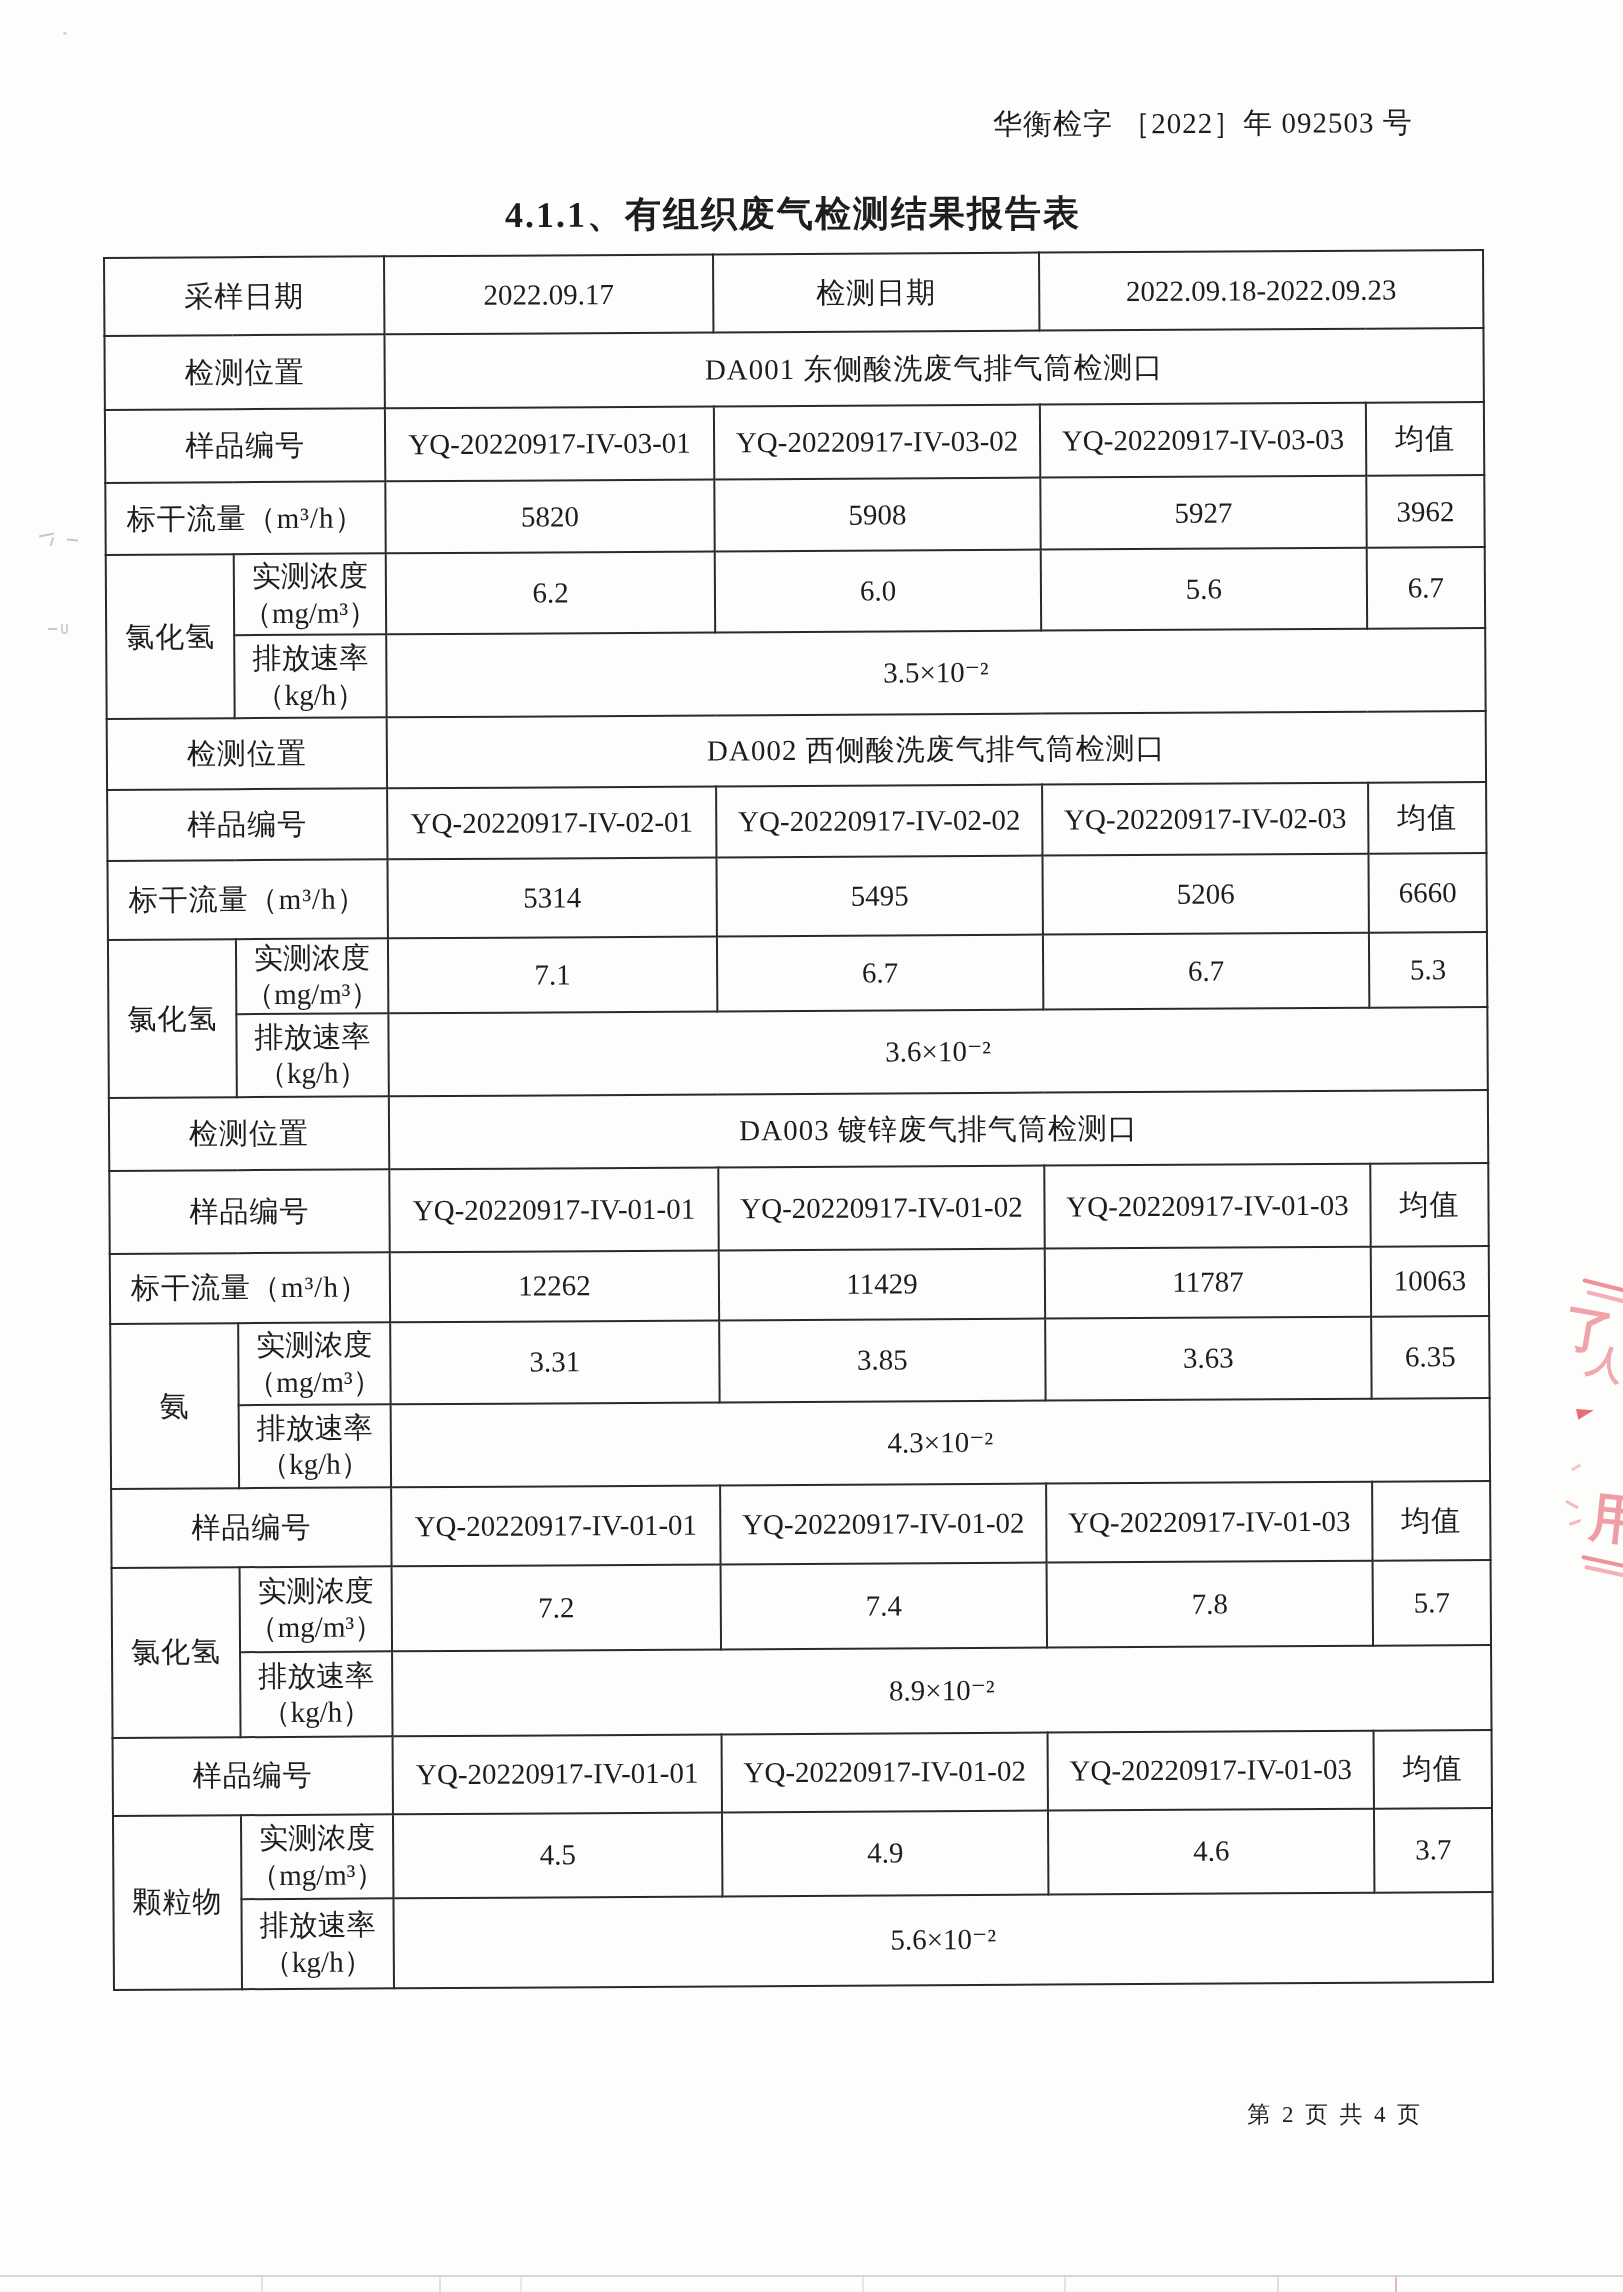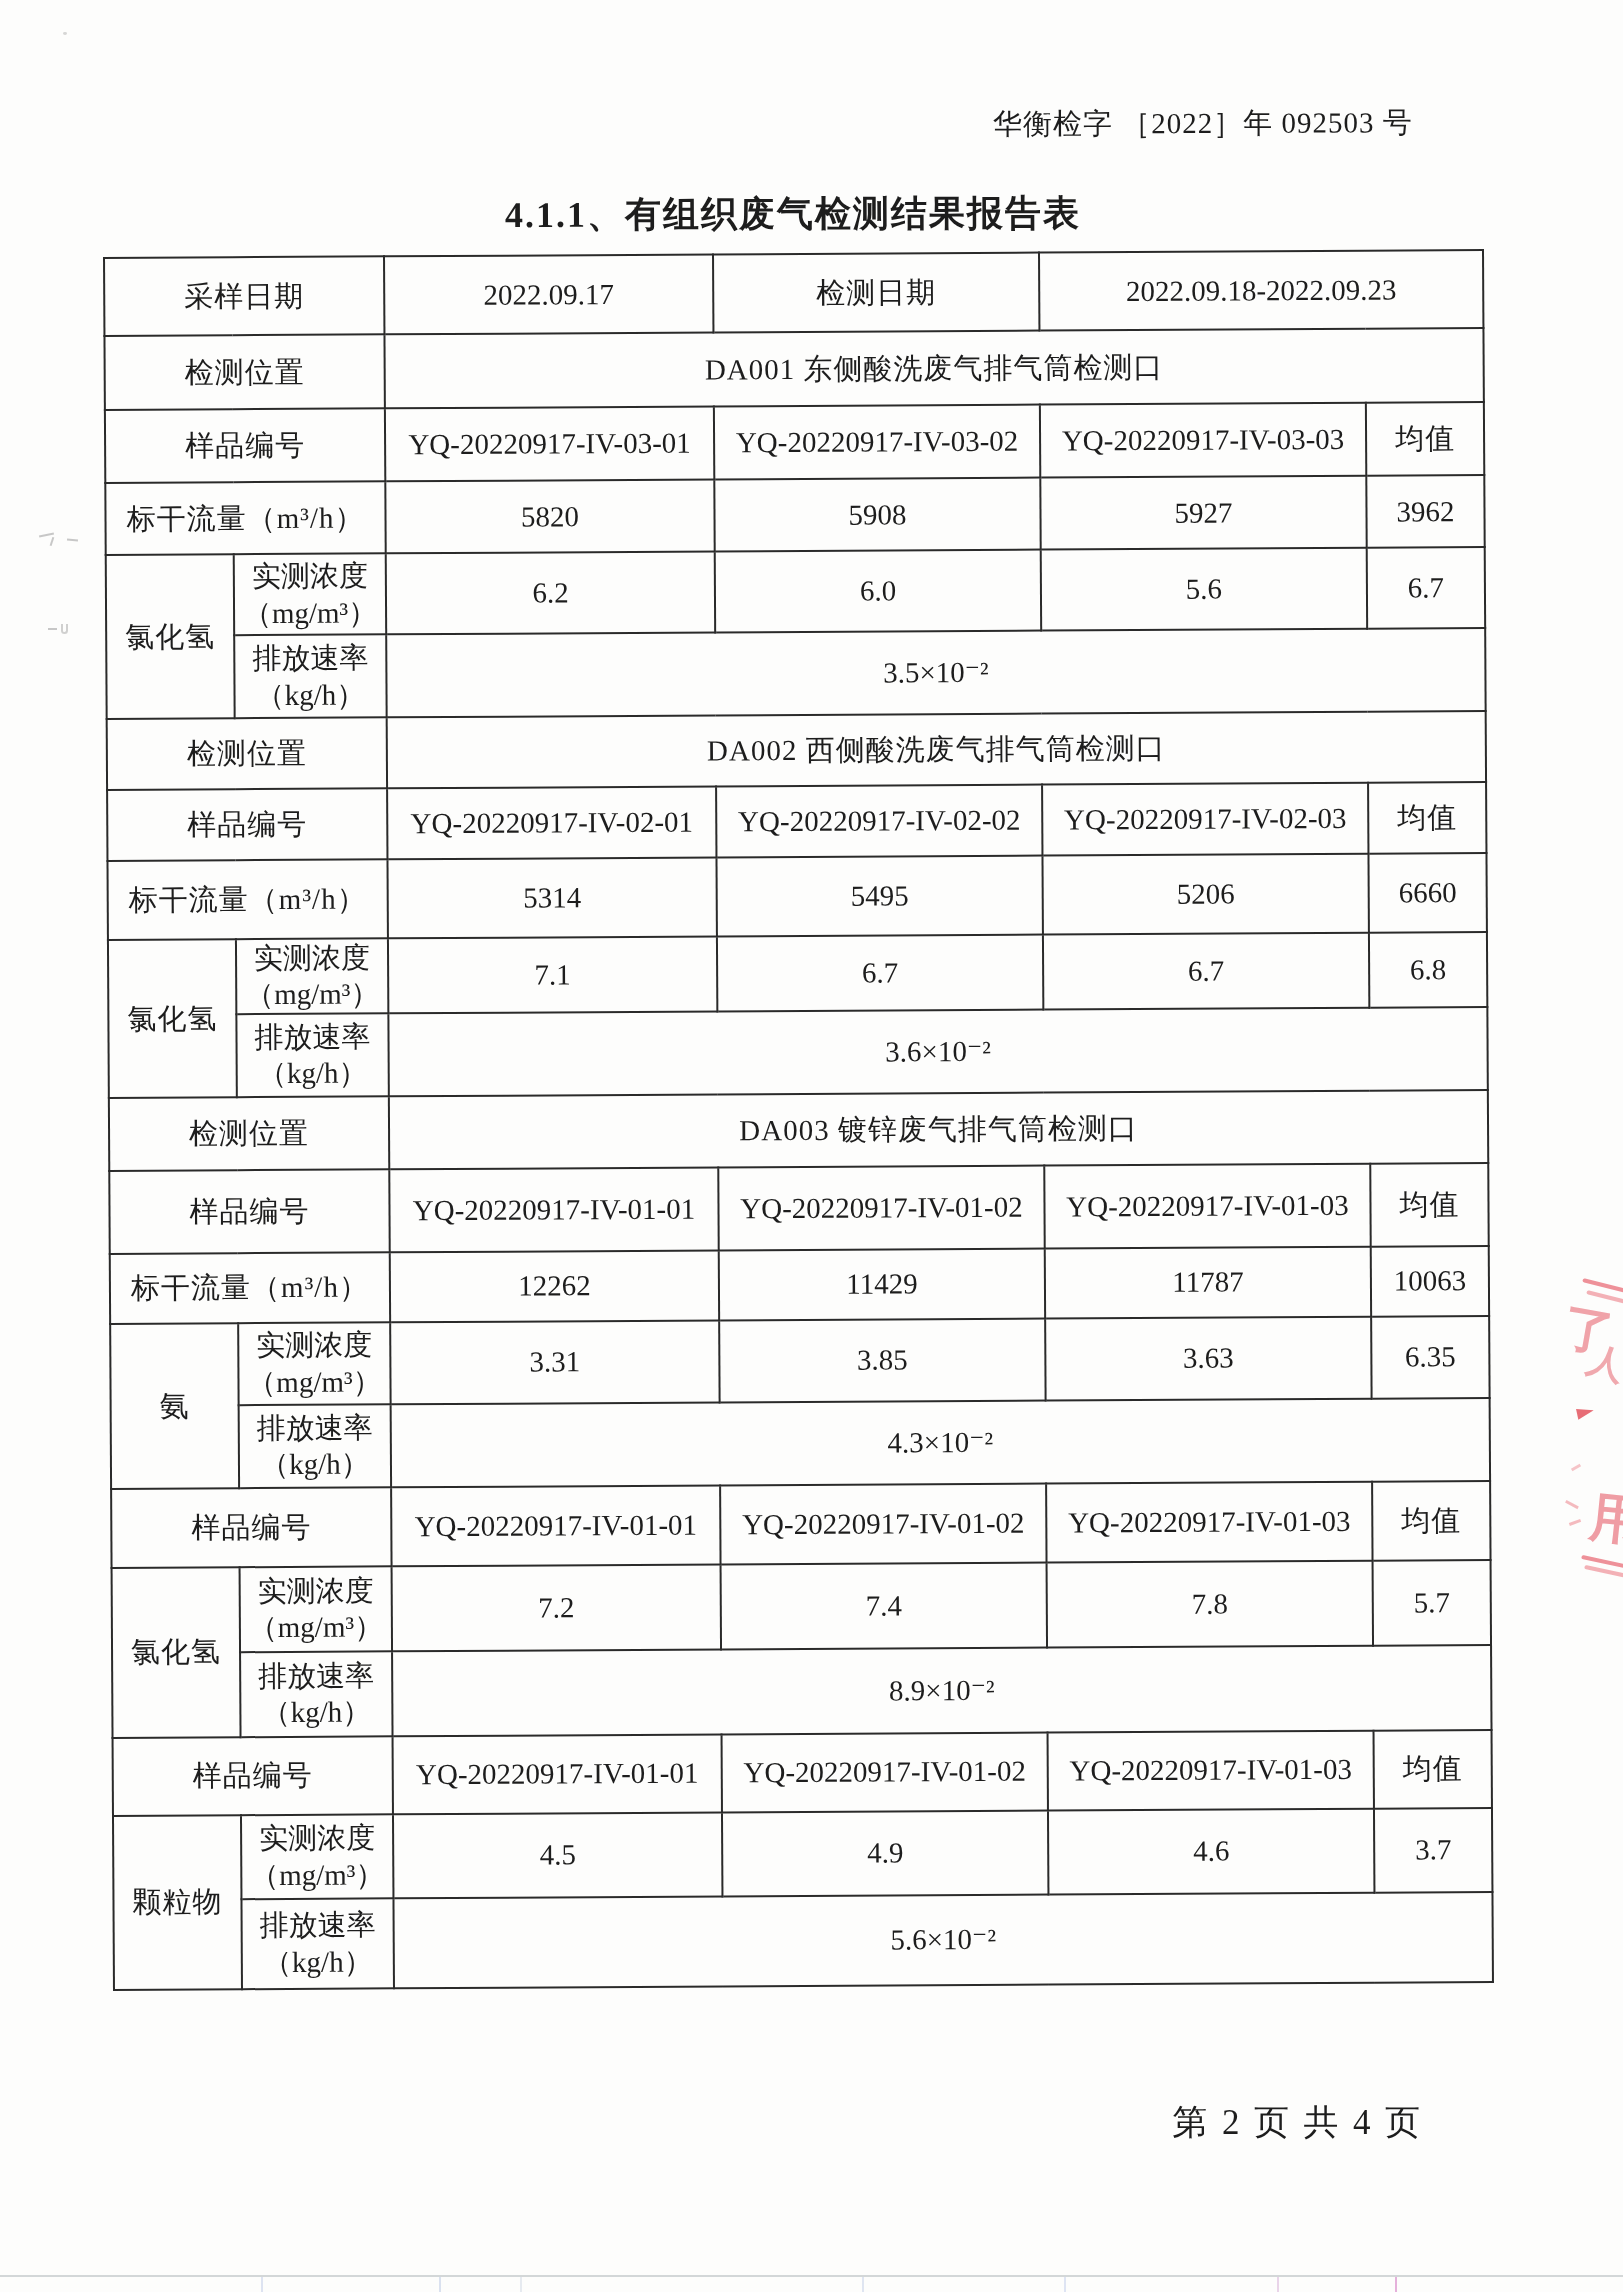--- a/index.html
+++ b/index.html
@@ -38,21 +38,21 @@
     padding:0 2px;
   }
   td.cn { font-size:30px; letter-spacing:1px; }
   td.sub { font-size:28px; }
   td.id { font-size:28px; letter-spacing:0; }
   td.num { font-size:29px; }
   .two-line span { display:block; }
 
   .page-footer {
     position:absolute; top:2099px; right:200px;
-    font-size:35px; letter-spacing:2.9px; white-space:nowrap;
+    font-size:23px; letter-spacing:2.9px; white-space:nowrap;
   }
 
   
   .stamp { position:absolute; top:1270px; left:1555px; width:69px; height:323px;
            color:#e45a64; opacity:0.85; }
   .stamp * { position:absolute; }
   .stamp .hatch { width:49px; height:3.9px; background:#ec7f88; border-radius:2px; }
   .stamp .glyph { font-size:51px; font-weight:bold; color:#e9717b; }
   .stamp .wedge { width:0; height:0; border-left:17.6px solid #e4555f;
                   border-top:5.9px solid transparent; border-bottom:6.9px solid transparent; }
@@ -150,21 +150,21 @@
       </tr>
       <tr style="height:74px">
         <td class="cn" rowspan="2">氯化氢</td>
         <td class="sub two-line">
           <span>实测浓度</span>
           <span>（mg/m³）</span>
         </td>
         <td class="num">7.1</td>
         <td class="num">6.7</td>
         <td class="num">6.7</td>
-        <td class="num">6.8</td>
+        <td class="num">5.3</td>
       </tr>
       <tr style="height:83px">
         <td class="sub two-line">
           <span>排放速率</span>
           <span>（kg/h）</span>
         </td>
         <td class="num" colspan="4">3.6×10⁻²</td>
       </tr>
 
       <tr style="height:73px">

